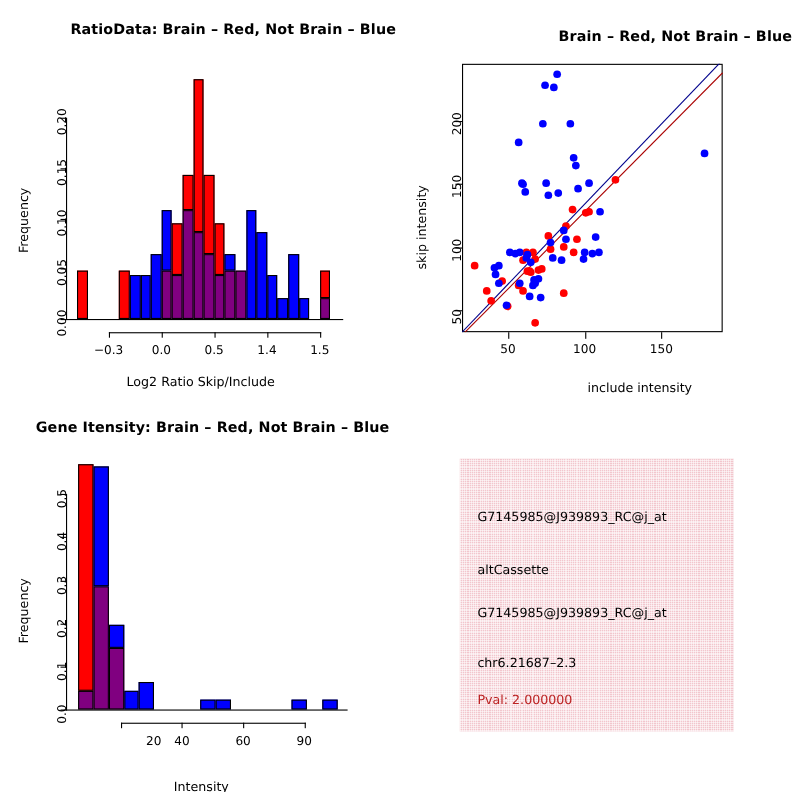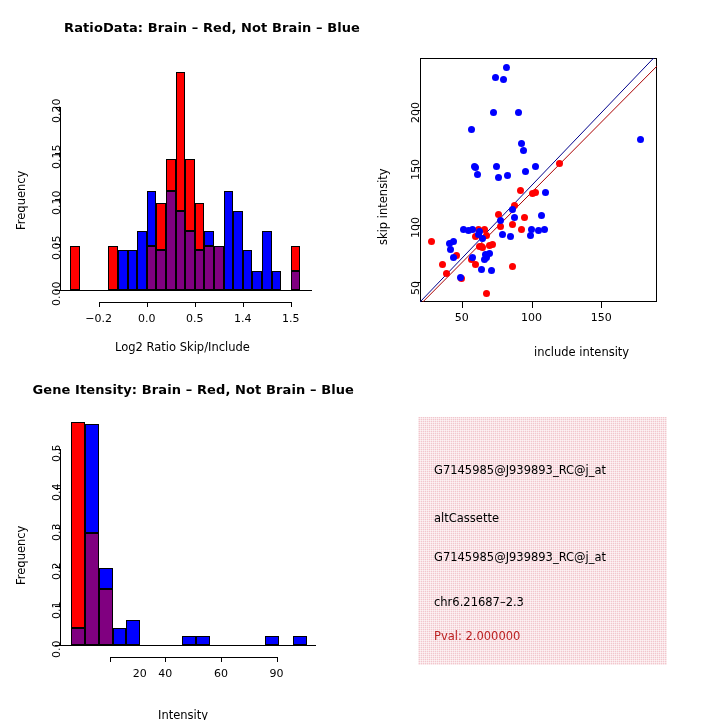--- a/index.html
+++ b/index.html
@@ -76,35 +76,36 @@
       <div class="axisline" style="left:55px;top:244.28571428571428px;width:5px;height:1px;"></div>
       <div class="tick-lbl" style="left:50px;top:260.2857142857143px;transform:rotate(-90deg);transform-origin:left top;">0.05</div>
       <div class="axisline" style="left:55px;top:198.57142857142856px;width:5px;height:1px;"></div>
       <div class="tick-lbl" style="left:50px;top:214.57142857142856px;transform:rotate(-90deg);transform-origin:left top;">0.10</div>
       <div class="axisline" style="left:55px;top:152.85714285714286px;width:5px;height:1px;"></div>
       <div class="tick-lbl" style="left:50px;top:168.85714285714286px;transform:rotate(-90deg);transform-origin:left top;">0.15</div>
       <div class="axisline" style="left:55px;top:107.14285714285714px;width:5px;height:1px;"></div>
       <div class="tick-lbl" style="left:50px;top:123.14285714285714px;transform:rotate(-90deg);transform-origin:left top;">0.20</div>
       <div class="axisline" style="left:98.72px;top:302px;width:192.99999999999997px;height:1px;"></div>
       <div class="axisline" style="left:98.72px;top:302px;width:1px;height:5px;"></div>
-      <div class="tick-lbl" style="left: 98.72px; top: 312px; transform: translateX(-50%);">−0.2</div>
+      <div class="tick-lbl" style="left: 98.72px; top: 312px; transform: translateX(-50%);">−0.3</div>
       <div class="axisline" style="left:146.71999999999997px;top:302px;width:1px;height:5px;"></div>
       <div class="tick-lbl" style="left: 146.72px; top: 312px; transform: translateX(-50%);">0.0</div>
       <div class="axisline" style="left:194.71999999999997px;top:302px;width:1px;height:5px;"></div>
       <div class="tick-lbl" style="left: 194.72px; top: 312px; transform: translateX(-50%);">0.5</div>
       <div class="axisline" style="left:242.72px;top:302px;width:1px;height:5px;"></div>
       <div class="tick-lbl" style="left: 242.72px; top: 312px; transform: translateX(-50%);">1.4</div>
       <div class="axisline" style="left:290.71999999999997px;top:302px;width:1px;height:5px;"></div>
       <div class="tick-lbl" style="left: 290.72px; top: 312px; transform: translateX(-50%);">1.5</div>
       <div class="axisline" style="left:60px;top:290px;width:252px;height:1px;"></div>
     </div>
 </div>
 
 <div class="panel" id="scatter-panel" style="left:360px;top:0;width:360px;height:360px;">
 
+  <div class="title" style="top:26px;">Brain – Red, Not Brain – Blue</div>
 
   <div class="axlab vert" style="left:16px;top:245px;">skip intensity</div>
 
   <div class="axlab" style="left:138px;top:345px;margin-left:36px;">include intensity</div>
 
   <div id="scatter-plot" style="position:absolute;left:0;top:0;width:360px;height:360px;">
       <div class="plotbox" style="left:60px;top:58px;width:237px;height:244px;"></div>
       <svg style="position:absolute;left:60px;top:58px;" width="237" height="244">
         <line x1="0" y1="244" x2="237" y2="-3.452830188679229" stroke="#00008B" stroke-width="1"></line>
         <line x1="2.788235294117648" y1="244" x2="237" y2="8.056603773584925" stroke="#AA0000" stroke-width="1"></line>

